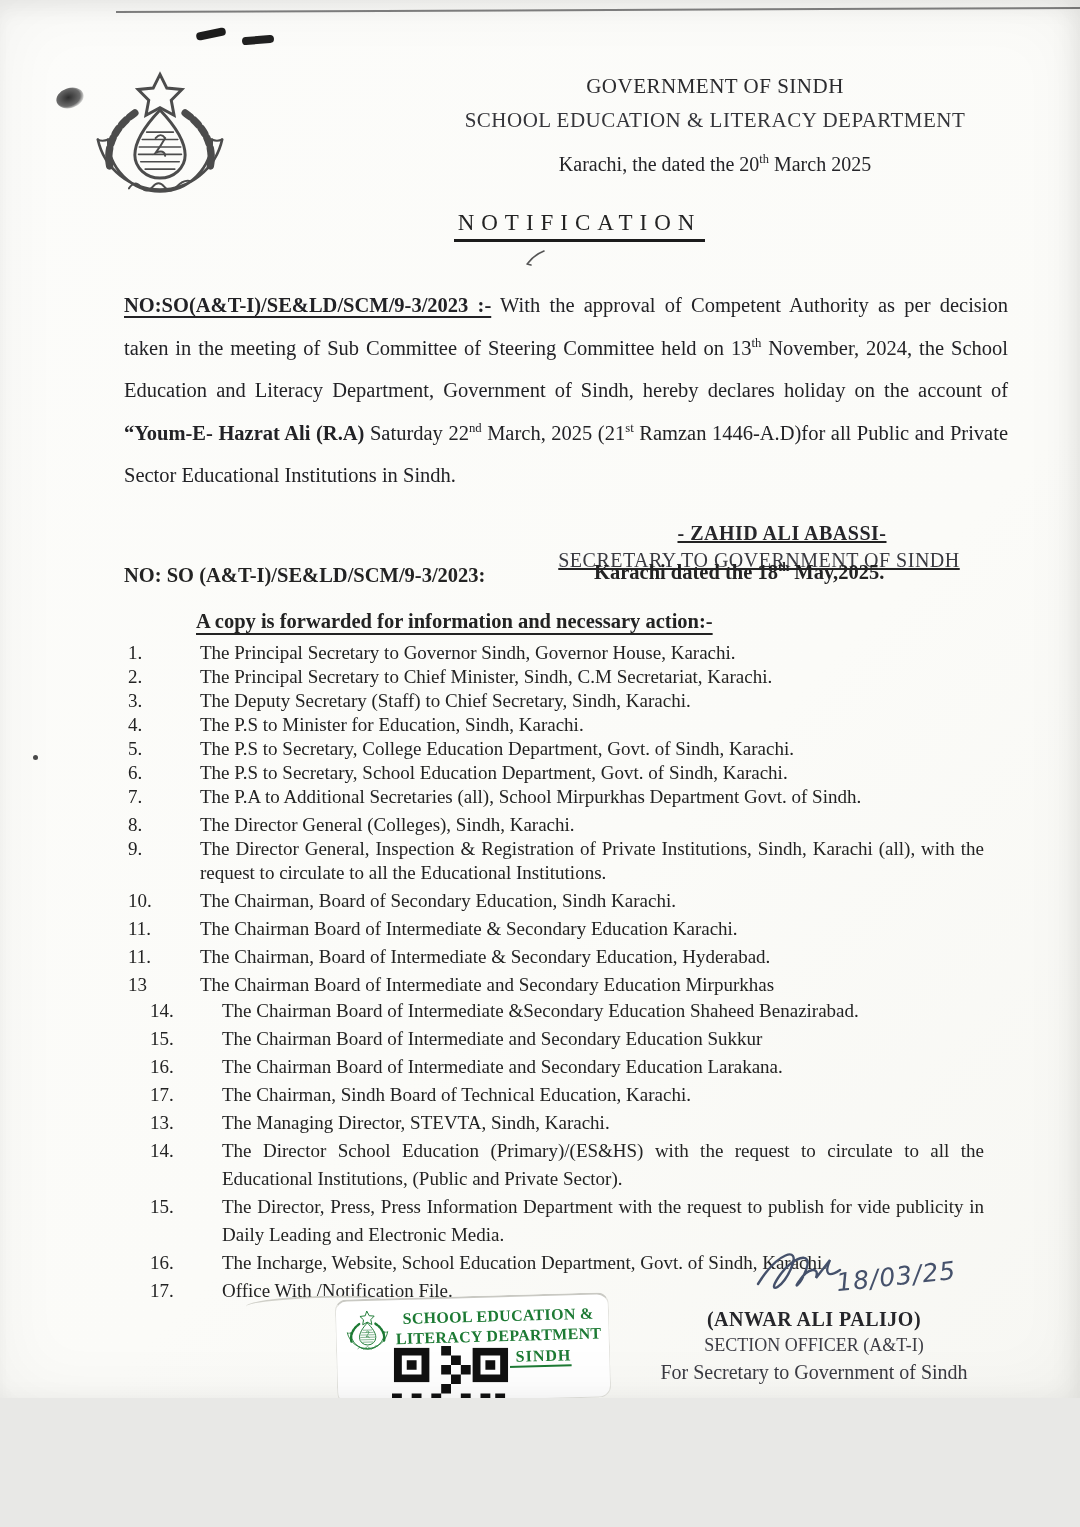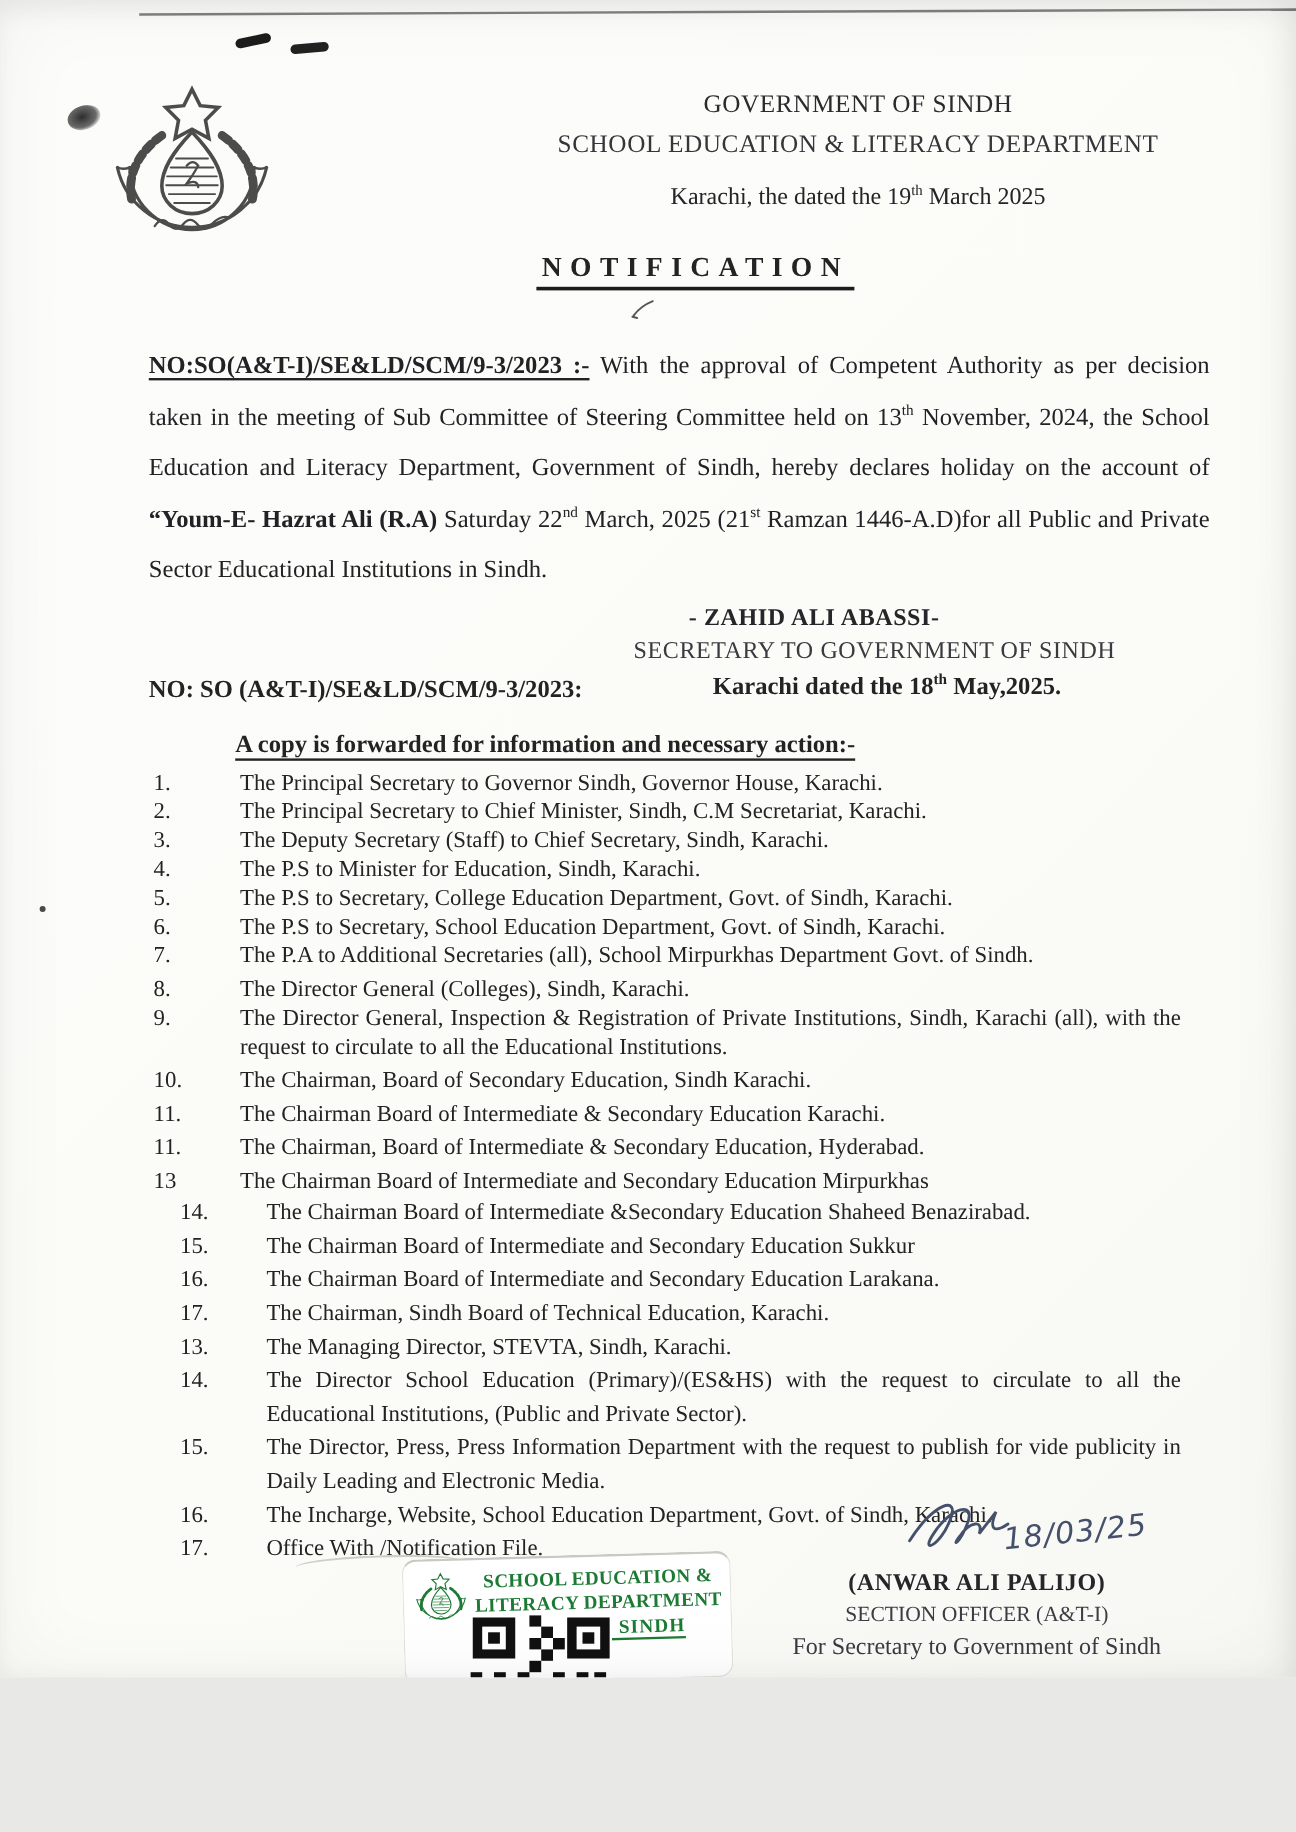--- a/index.html
+++ b/index.html
@@ -26,29 +26,29 @@
     transform:rotate(-18deg);}
   .speck{width:5px;height:5px;border-radius:50%;background:#4a4a4a;}
   
   .emblem-main{left:86px;top:70px;width:148px;height:148px;color:#4c4c4c;}
   .hdr{left:400px;top:74px;width:630px;text-align:center;}
   .hdr .org{font-size:21px;letter-spacing:.5px;color:#2b2b2e;}
   .hdr .dept{font-size:21px;letter-spacing:.5px;margin-top:9px;color:#35353a;}
   .hdr .dated{font-size:20px;margin-top:20px;color:#242428;}
   sup{font-size:.62em;line-height:0;}
   .title-wrap{left:25px;top:210px;width:1080px;text-align:center;}
-  .title{display:inline-block;font-weight:bold;font-size:23px;letter-spacing:7px;
+  .title{display:inline-block;font-weight:normal;font-size:23px;letter-spacing:7px;
     border-bottom:3px solid #1c1c1c;padding:0 4px 3px 4px;margin-left:29px;}
   .tick{left:524px;top:248px;width:26px;height:20px;}
   
   .para{left:124px;top:284px;width:884px;font-size:20.5px;line-height:42.5px;text-align:justify;color:#222226;}
   .para .ref{font-weight:bold;text-decoration:underline;text-underline-offset:4px;}
   .para .b{font-weight:bold;margin-top:28px;}
   
-  .signatory{left:528px;top:504px;width:462px;}
+  .signatory{left:528px;top:522px;width:462px;text-align:center;text-decoration:underline;}
   .signatory .name{font-weight:bold;font-size:20px;letter-spacing:.5px;padding-left:46px;color:#26262a;}
   .signatory .stitle{font-size:20px;letter-spacing:.5px;margin-top:4px;color:#3a3a40;}
   
   .refrow{left:124px;top:564px;width:884px;font-weight:bold;font-size:20.5px;}
   .refrow .rdate{position:absolute;left:470px;top:-3px;}
   .fwd{left:196px;top:610px;font-weight:bold;font-size:20.5px;text-decoration:underline;text-underline-offset:5px;text-decoration-thickness:2px;}
   
   .list{left:128px;top:641px;width:856px;font-size:19px;}
   .row{display:flex;line-height:24px;}
   .row .no{width:72px;flex-shrink:0;}
@@ -103,21 +103,21 @@
   <div class="abs speck" style="left:33px;top:755px;"></div>
   <div class="abs speck" style="left:1004px;top:1506px;opacity:.7;"></div>
 
   <svg class="abs emblem-main" viewBox="0 0 100 100">
       <use href="#emblem"></use>
     </svg>
 
   <div class="abs hdr">
     <div class="org">GOVERNMENT OF SINDH</div>
     <div class="dept">SCHOOL EDUCATION &amp; LITERACY DEPARTMENT</div>
-    <div class="dated"><span>Karachi, the dated the 19</span><sup>th</sup><span> March 2025</span></div>
+    <div class="dated"><span>Karachi, the dated the 20</span><sup>th</sup><span> March 2025</span></div>
   </div>
 
   <div class="abs title-wrap">
     <span class="title">NOTIFICATION</span>
   </div>
   <svg class="abs tick" viewBox="0 0 26 20">
     <path d="M4,15 q6,-8 16,-12 M3,16 l4,1" fill="none" stroke="#555" stroke-width="1.6" stroke-linecap="round"></path>
   </svg>
 
   <div class="abs para">

